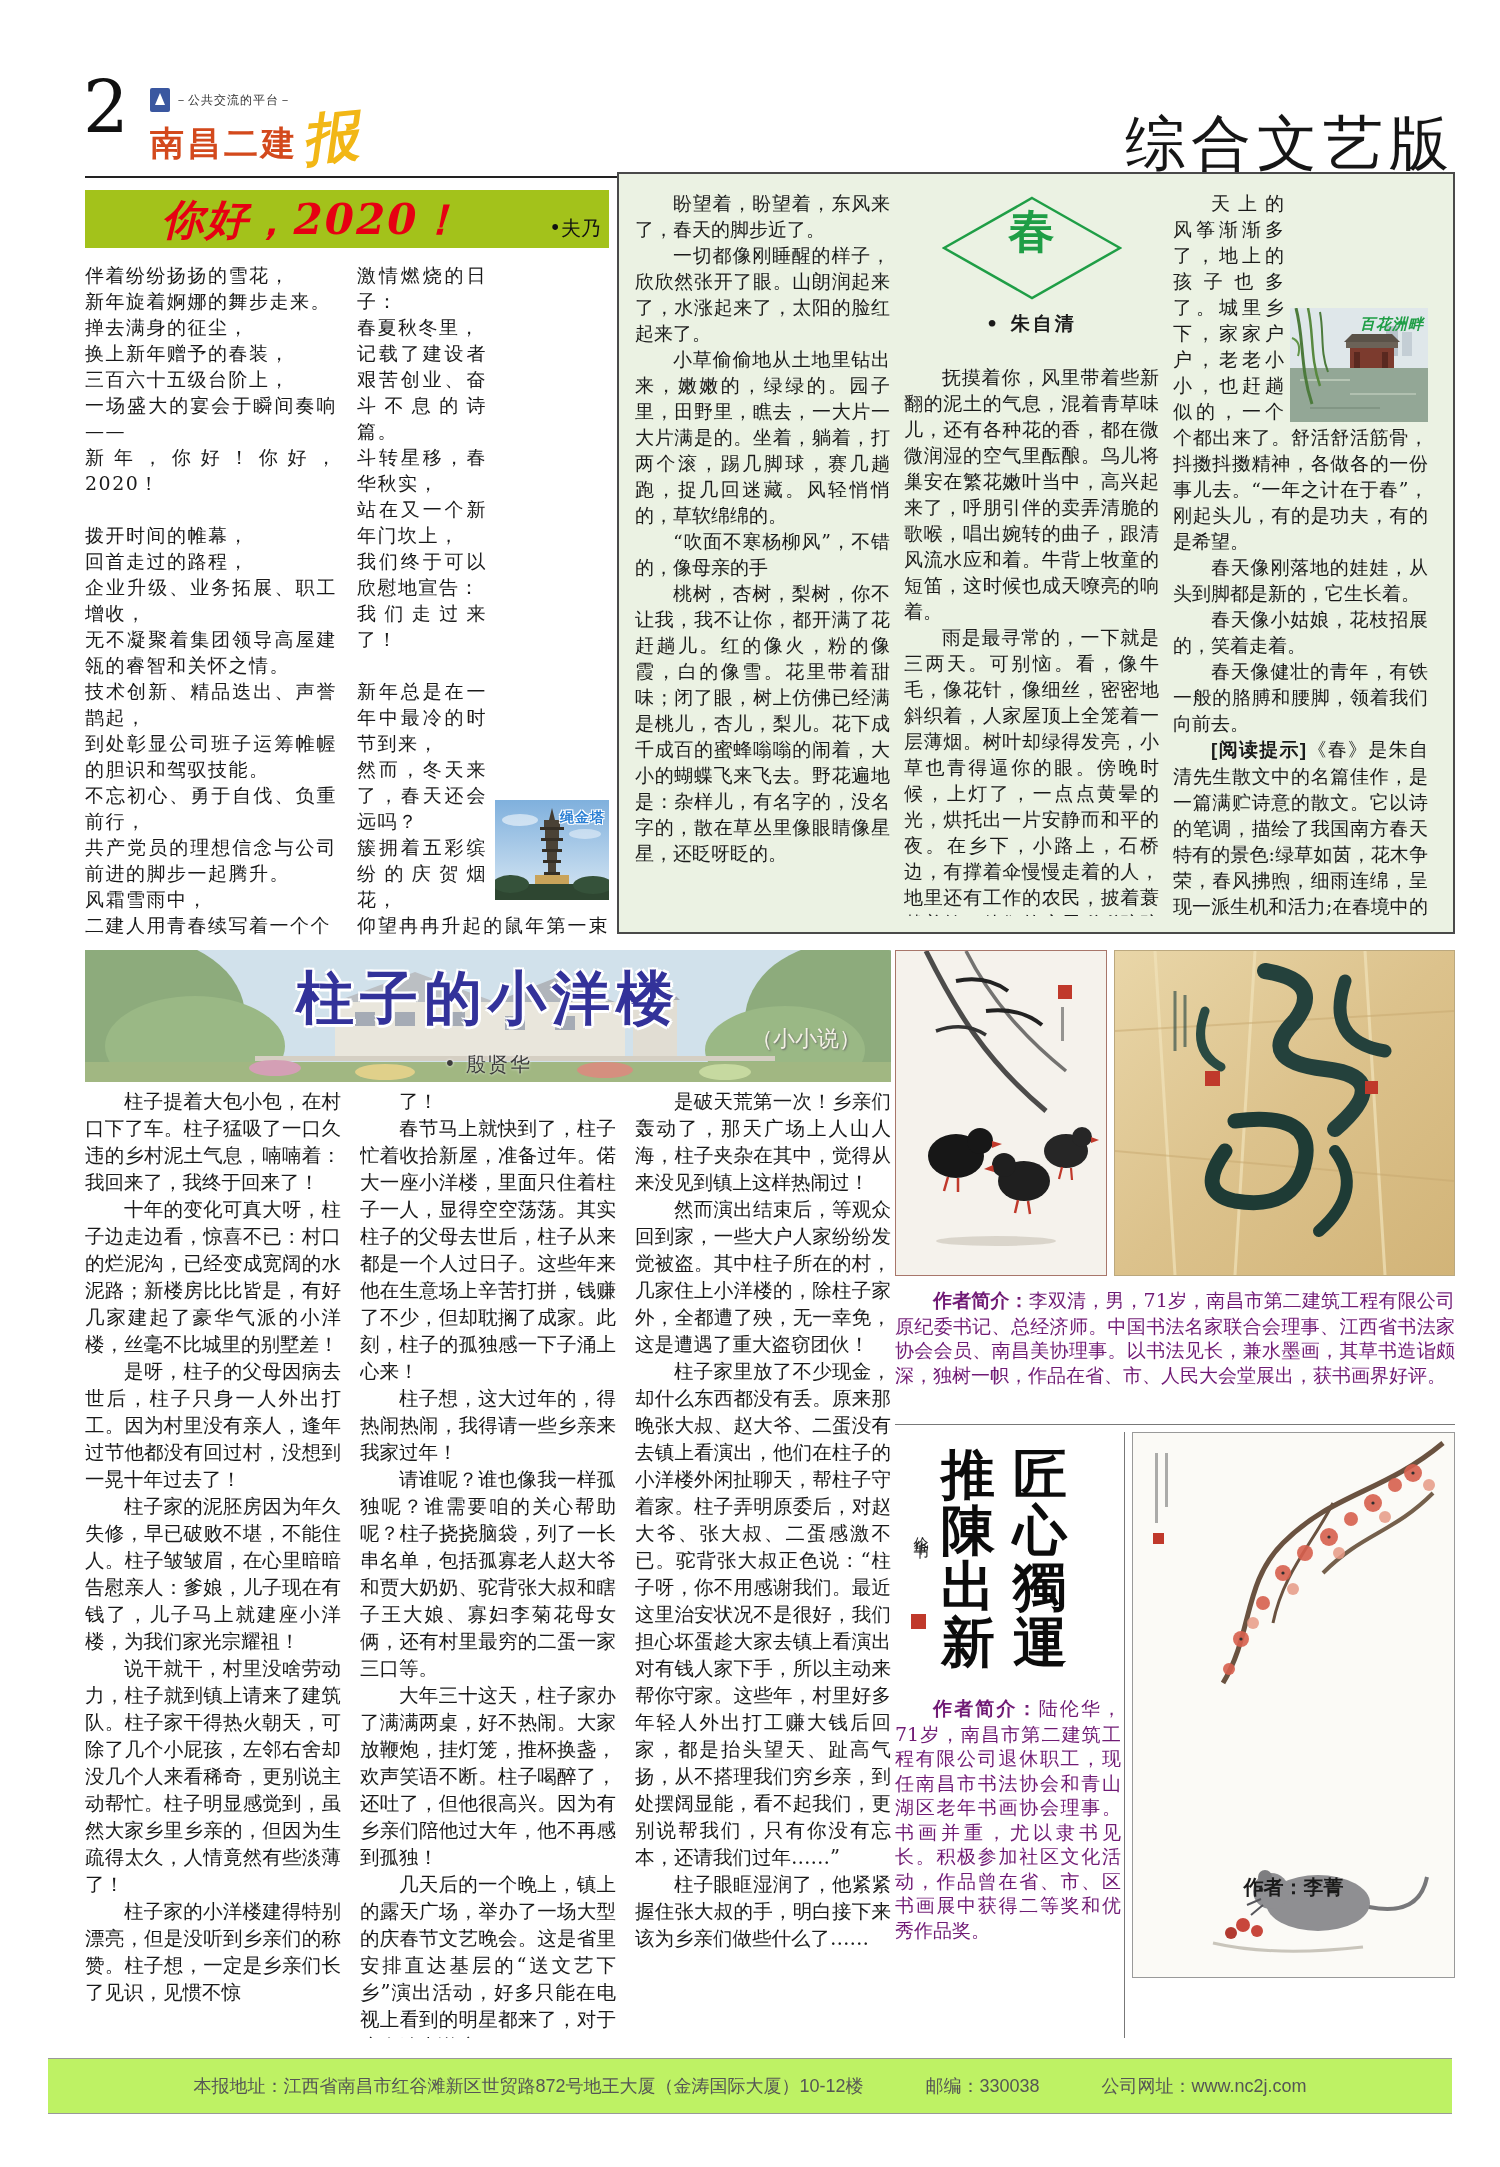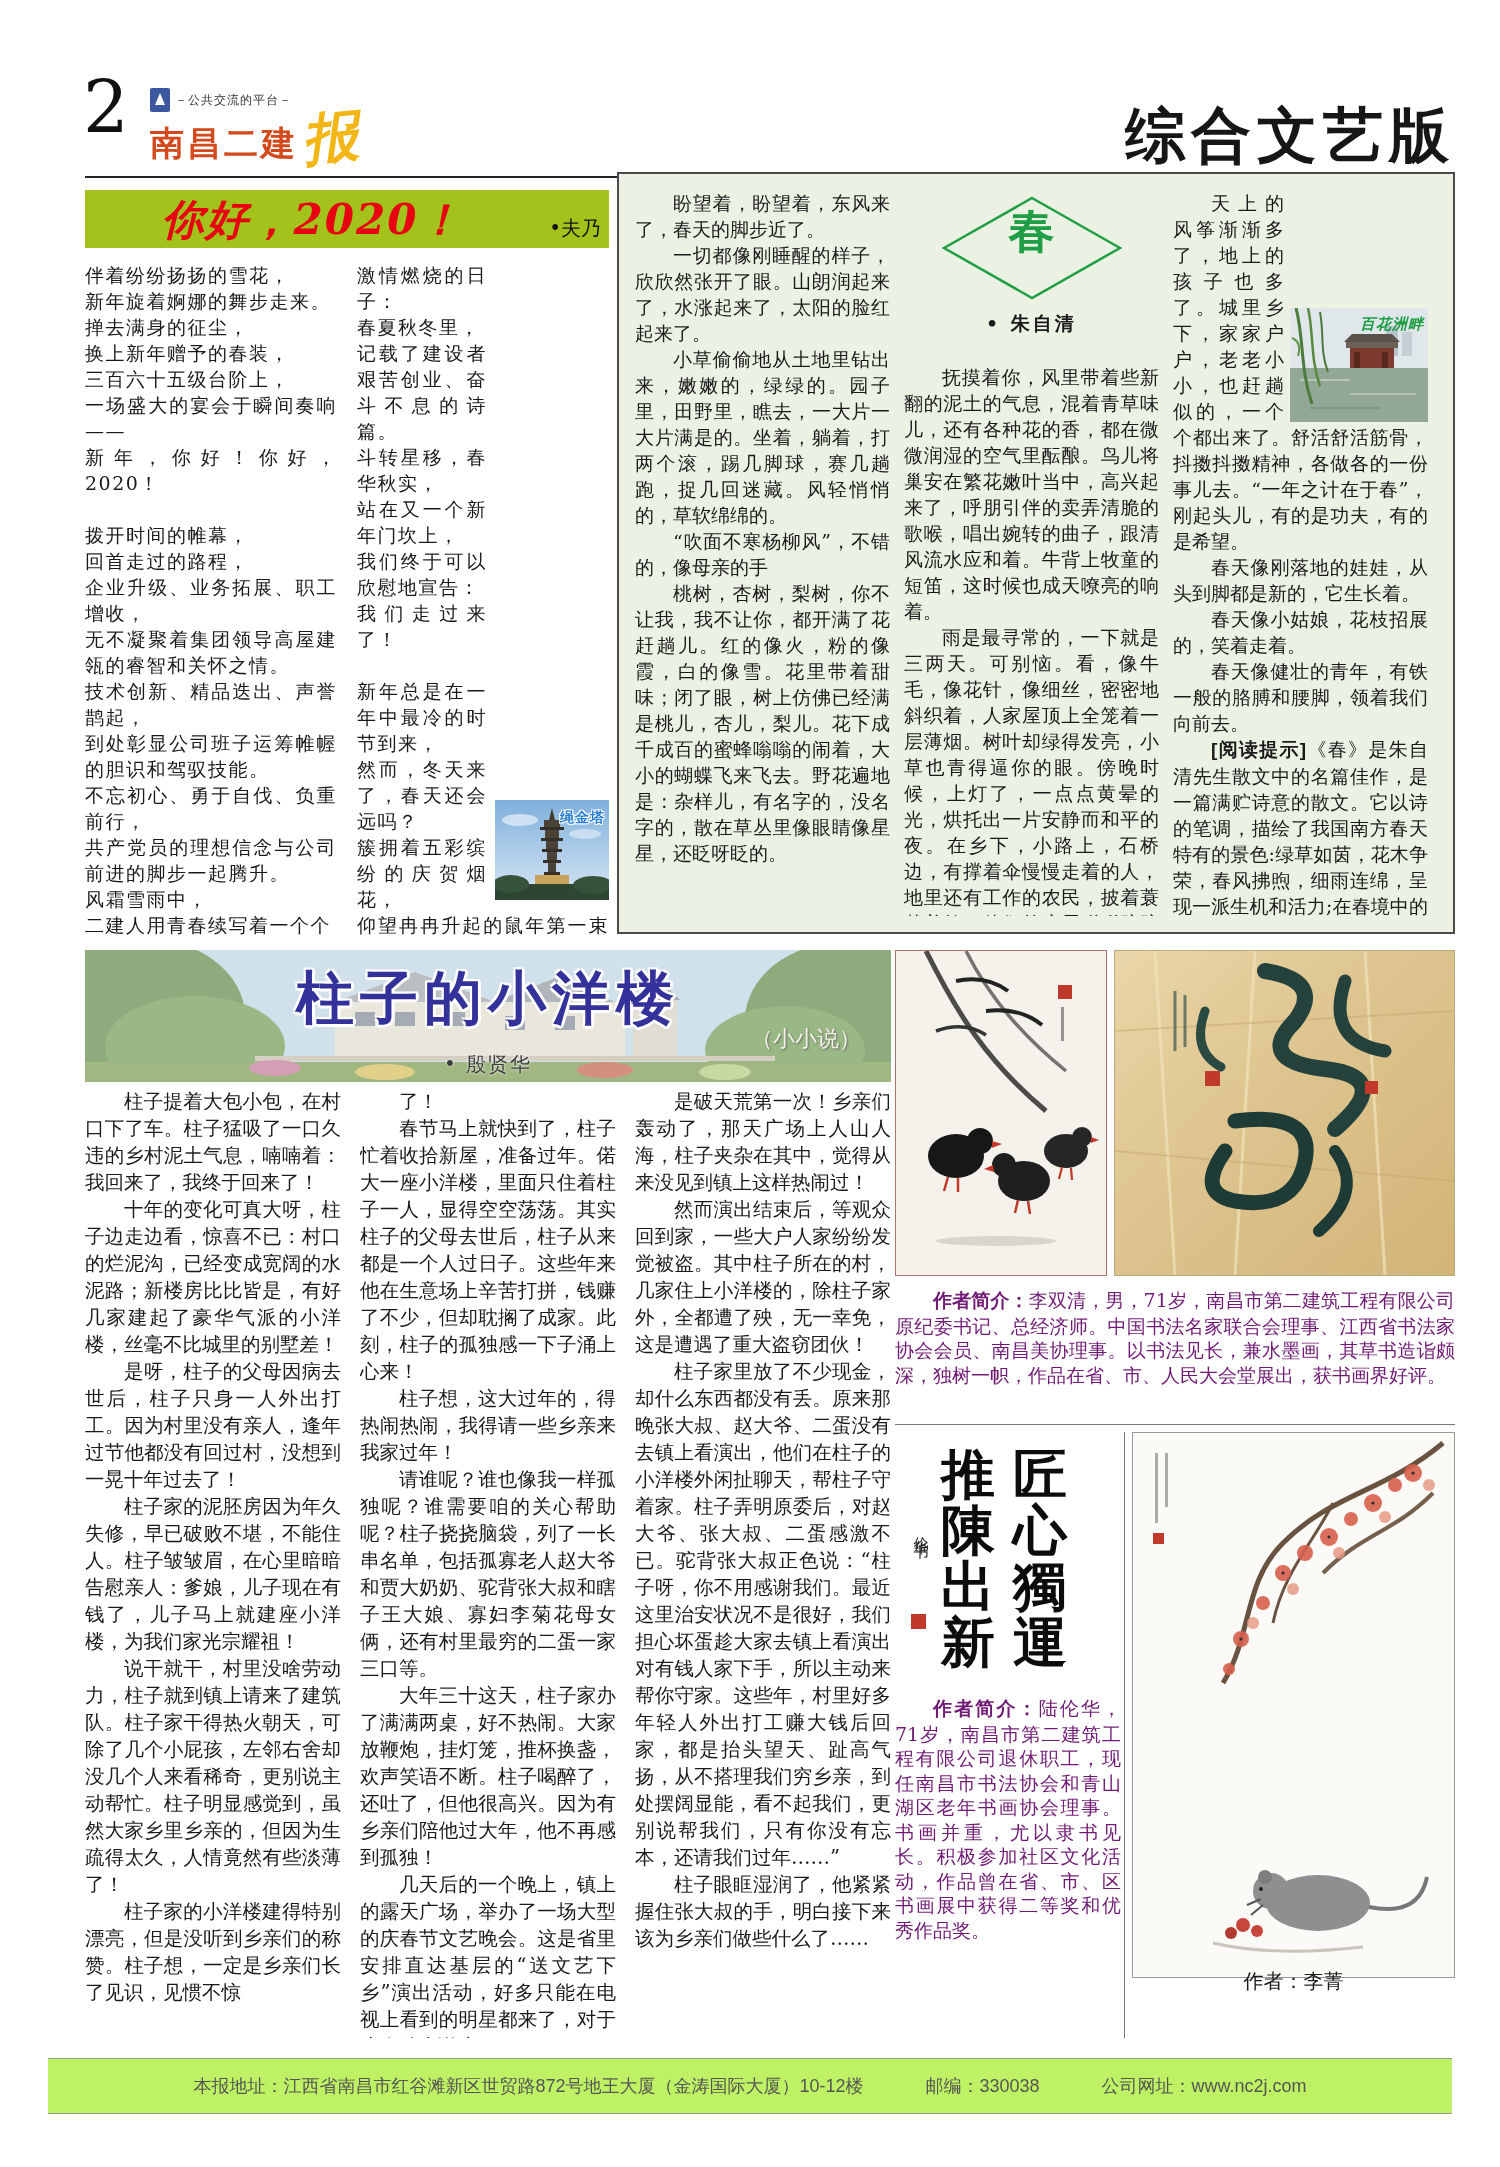--- a/index.html
+++ b/index.html
@@ -10,21 +10,21 @@
   .masthead{position:absolute;left:150px;top:88px;}
   .mast-top{display:flex;align-items:center;gap:5px;}
   .mast-logo{width:20px;height:24px;background:#3a57a0;position:relative;border-radius:2px;}
   .mast-logo::after{content:"";position:absolute;left:5px;top:5px;border-left:5px solid transparent;
         border-right:5px solid transparent;border-bottom:12px solid #fff;}
   .mast-tagline{font-size:12px;letter-spacing:1px;color:#333;font-family:"Liberation Sans",sans-serif;}
   .mast-row{display:flex;align-items:flex-end;}
   .mast-name{font-size:34px;font-weight:700;color:#d3491c;letter-spacing:3px;line-height:1.1;}
   .mast-script{font-size:56px;font-weight:700;font-style:italic;color:#f2b716;line-height:0.9;
         transform:rotate(-6deg);margin-left:4px;}
-  .edition{position:absolute;right:45px;top:96px;font-size:60px;font-weight:700;letter-spacing:6px;
+  .edition{position:absolute;right:45px;top:104px;font-size:60px;font-weight:400;letter-spacing:6px;
         color:#161616;font-family:"Liberation Sans",sans-serif;}
   .header-rule{position:absolute;left:85px;top:176px;width:532px;height:2px;background:#222;}
   
   .poem-banner{position:absolute;left:85px;top:190px;width:524px;height:58px;background:#a3c21b;}
   .poem-title{position:absolute;left:0;right:70px;top:2px;text-align:center;font-size:42px;font-weight:800;
         font-style:italic;color:#e60012;letter-spacing:2px;}
   .poem-author{position:absolute;right:8px;bottom:6px;font-size:20px;color:#111;}
   .poem-cols{position:absolute;left:85px;top:262px;width:524px;height:680px;display:flex;gap:20px;overflow:hidden;}
   .poem-col{width:252px;font-size:19px;line-height:26px;letter-spacing:1.5px;text-align:justify;}
   .poem-line{min-height:26px;}
@@ -69,21 +69,21 @@
   .art-hdiv{position:absolute;left:895px;top:1424px;width:560px;height:1px;background:#777;}
   .art-vdiv{position:absolute;left:1124px;top:1432px;width:1px;height:606px;background:#777;}
   .calli-wrap{position:absolute;left:895px;top:1446px;width:226px;height:240px;}
   .calli-cols{position:absolute;left:46px;top:0;display:flex;flex-direction:row-reverse;gap:18px;}
   .calli-col{display:flex;flex-direction:column;}
   .calli-char{font-size:54px;font-weight:700;color:#0c0c0c;line-height:56px;text-align:center;}
   .calli-sign{position:absolute;left:16px;top:78px;writing-mode:vertical-rl;font-size:15px;color:#222;letter-spacing:4px;}
   .calli-seal{position:absolute;left:16px;top:168px;width:15px;height:15px;background:#c0392b;}
   .bio2{left:895px;top:1696px;width:226px;height:290px;overflow:hidden;}
   .img-plum{left:1132px;top:1432px;width:323px;height:546px;border:1px solid #999;}
-  .plum-caption{position:absolute;left:1132px;top:1968px;width:323px;text-align:center;font-size:20px;font-weight:400;}
+  .plum-caption{position:absolute;left:1132px;top:1874px;width:323px;text-align:center;font-size:20px;font-weight:700;}
   
   .footer{position:absolute;left:48px;top:2058px;width:1404px;height:54px;background:#bef264;
         border-top:1px solid #999;border-bottom:1px solid #999;display:flex;align-items:center;justify-content:center;
         gap:62px;font-size:18px;color:#555;font-family:"Liberation Sans",sans-serif;}
 </style>
 </head>
 <body>
 
 <div class="page">
 

